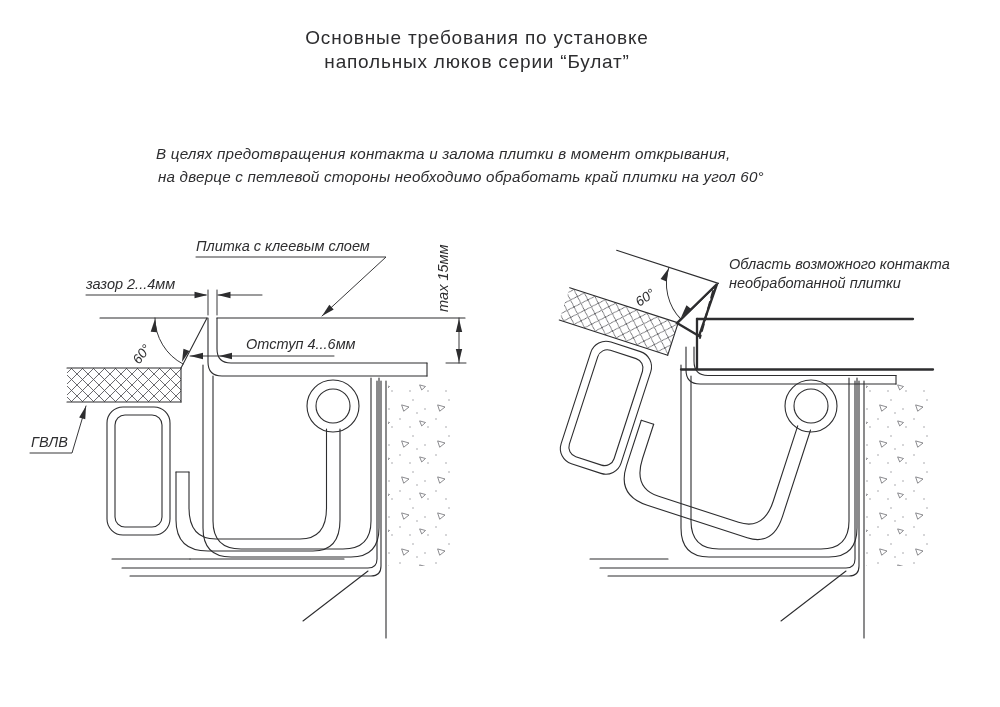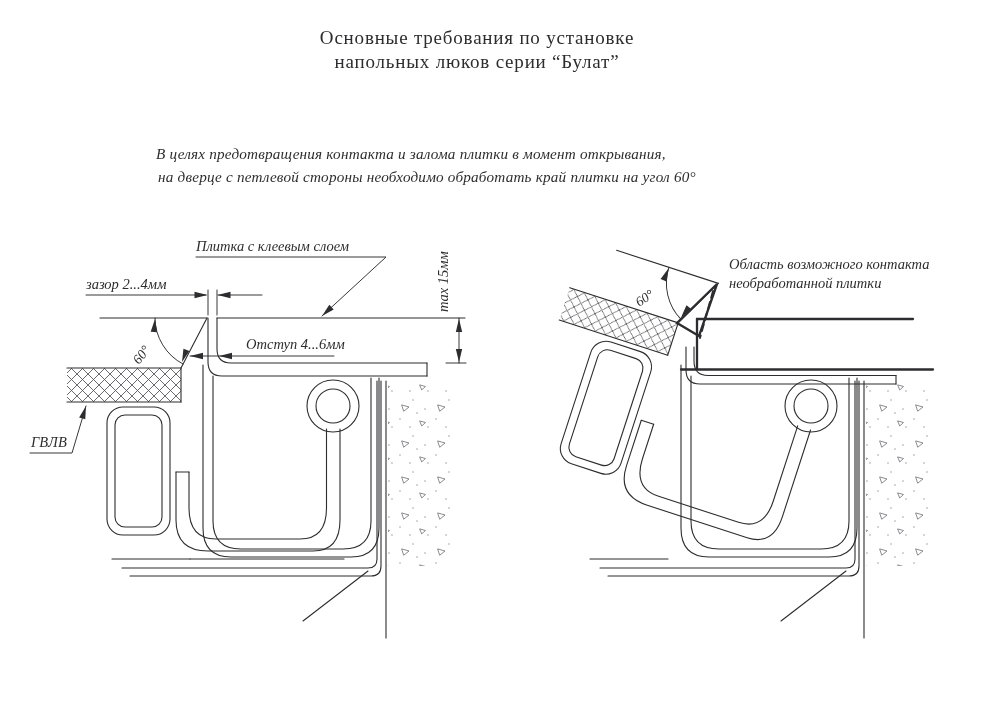--- a/index.html
+++ b/index.html
@@ -1,18 +1,18 @@
 <!DOCTYPE html>
 <html style="--line: #2d2d2f; --bg: #ffffff;"><head>
 <meta charset="utf-8">
 <style>
   :root{ --line:#2d2d2f; --bg:#ffffff; }
   html,body{margin:0;padding:0;background:var(--bg);}
   #page{position:relative;width:1000px;height:707px;background:var(--bg);overflow:hidden;
-        font-family:Liberation Serif, serif;}
+        font-family:Liberation Sans, sans-serif;}
   svg{display:block;}
   path{fill:none;stroke:var(--line);stroke-width:1.1;stroke-linecap:round;}
   circle{fill:none;stroke:var(--line);stroke-width:1.1;}
   rect.o{fill:none;stroke:var(--line);stroke-width:1.1;}
   .dim{stroke-width:0.95;}
   .thk{stroke-width:2.3;}
   .dash{stroke-width:1.9;stroke-dasharray:7 4.5;}
   .ah{fill:var(--line);stroke:none;}
   .xhl{stroke:#505055;stroke-width:0.85;}
   .ccl{stroke:#6e6e74;stroke-width:0.8;fill:none;}

